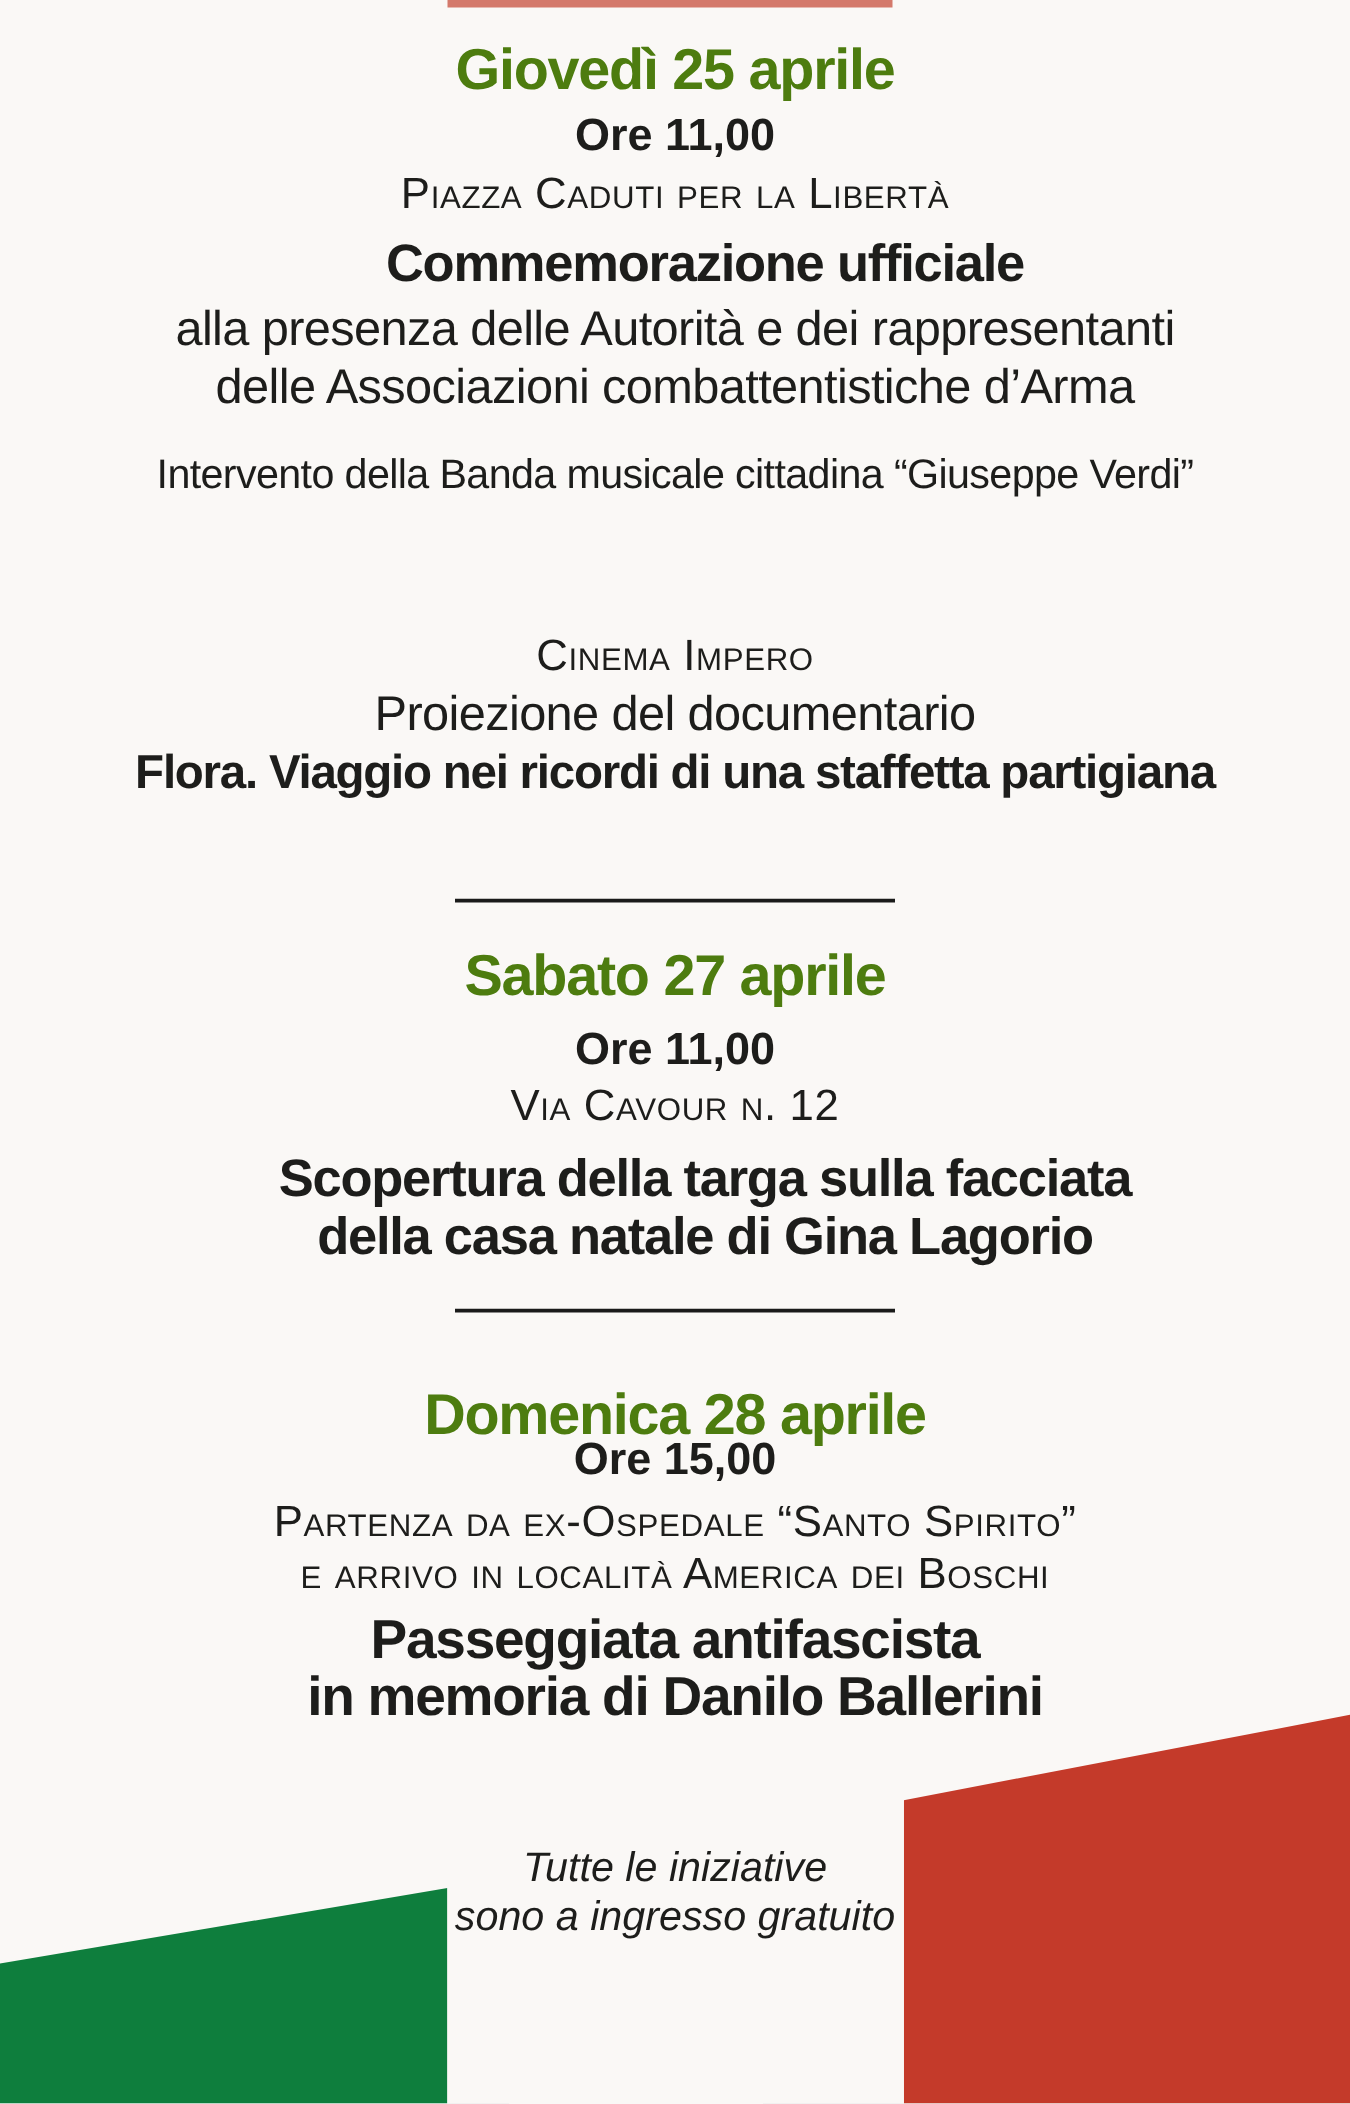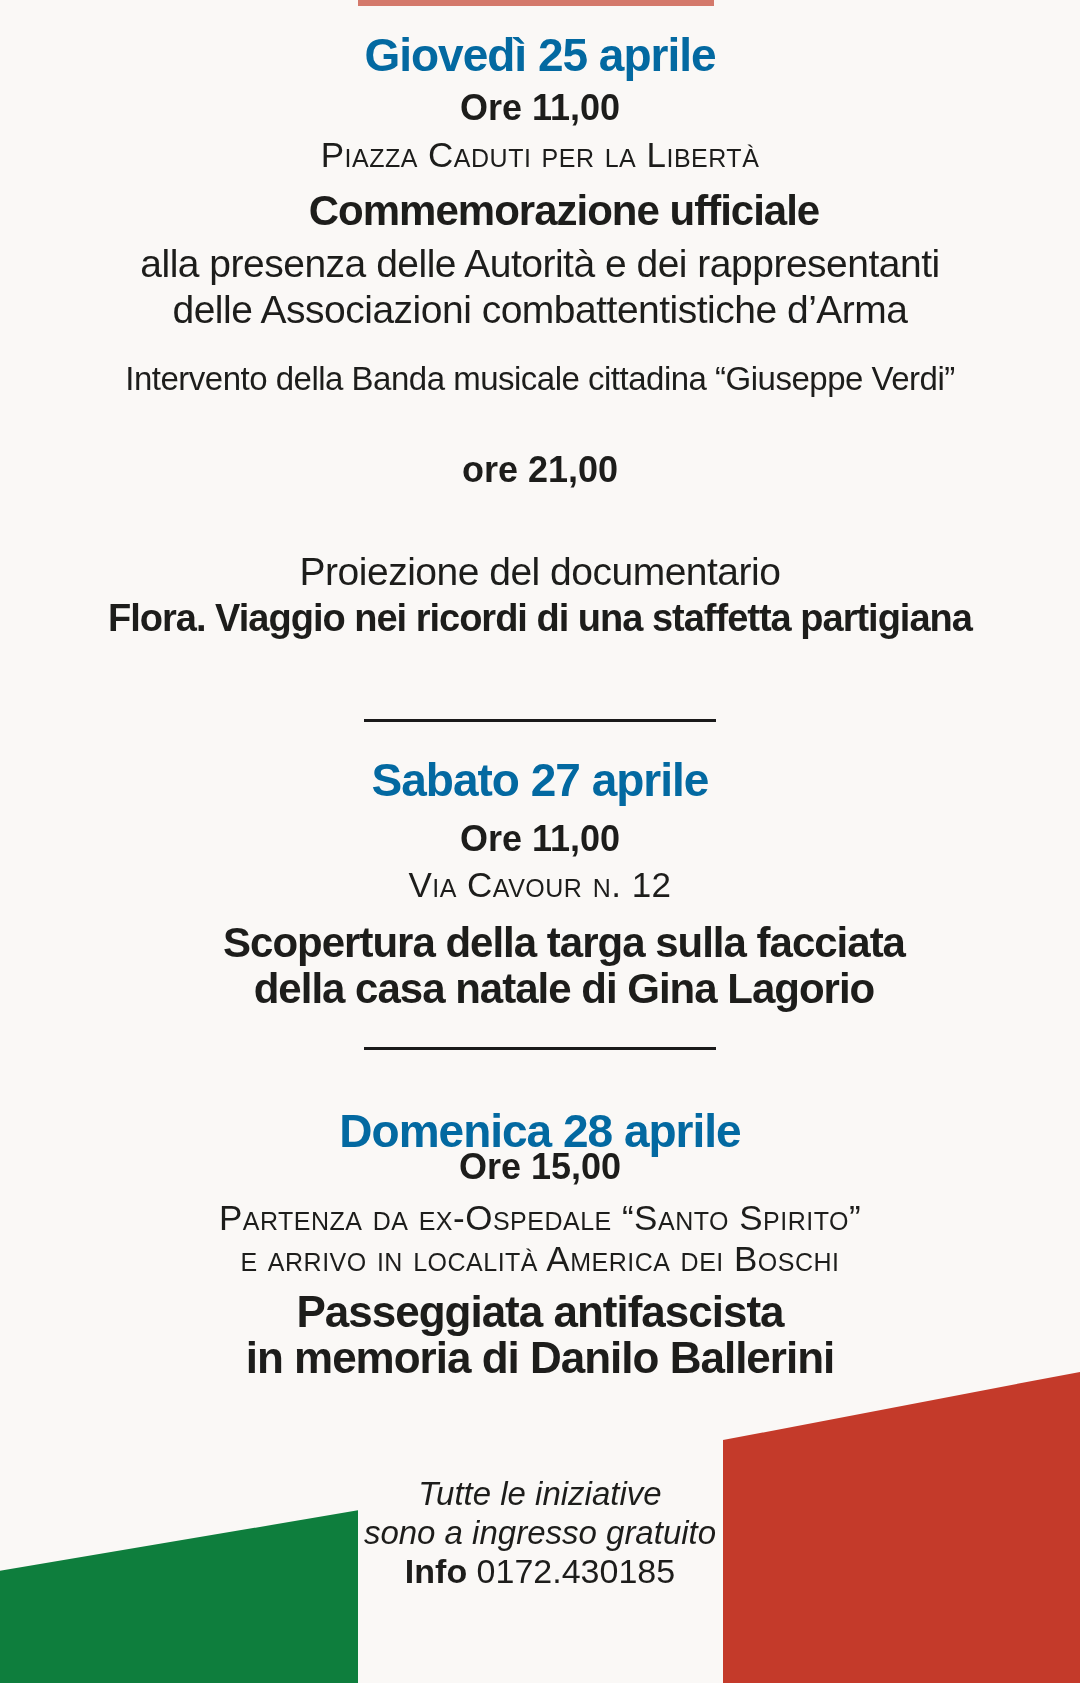--- a/index.html
+++ b/index.html
@@ -22,21 +22,21 @@
     left: 0;
     width: 100%;
     text-align: center;
     white-space: nowrap;
     line-height: 1.1;
   }
   .day-title {
     font-weight: bold;
     font-size: 46px;
     letter-spacing: -1px;
-    color: #0369a1;
+    color: #4d7c0f;
   }
   .time {
     font-weight: bold;
     font-size: 36px;
   }
   .venue {
     font-variant: small-caps;
     font-size: 35px;
     letter-spacing: 0.5px;
   }
@@ -117,21 +117,21 @@
   <div class="top-strip"></div>
 
   <div class="line day-title" style="top:30px;">Giovedì 25 aprile</div>
   <div class="line time" style="top:88px;">Ore 11,00</div>
   <div class="line venue" style="top:136px;">Piazza Caduti per la Libertà</div>
   <div class="line headline" style="top:188px;">Commemorazione ufficiale</div>
   <div class="line body-line" style="top:243px;">alla presenza delle Autorità e dei rappresentanti</div>
   <div class="line body-line" style="top:289px;">delle Associazioni combattentistiche d’Arma</div>
   <div class="line note" style="top:361px;">Intervento della Banda musicale cittadina “Giuseppe Verdi”</div>
 
-  <div class="line time" style="top:450px;">ore 21,00</div>
+  <div class="line venue" style="top:506px;">Cinema Impero</div>
   <div class="line film-title" style="top:598px;">Flora. Viaggio nei ricordi di una staffetta partigiana</div>
   <div class="line body-line" style="top:551px;">Proiezione del documentario</div>
 
   <div class="divider" style="top:719px;"></div>
 
   <div class="line day-title" style="top:755px;">Sabato 27 aprile</div>
   <div class="line time" style="top:819px;">Ore 11,00</div>
   <div class="line venue" style="top:866px;">Via Cavour n. 12</div>
   <div class="line headline" style="top:920px;">Scopertura della targa sulla facciata</div>
   <div class="line headline" style="top:966px;">della casa natale di Gina Lagorio</div>
@@ -143,18 +143,14 @@
   <div class="line venue" style="top:1199px;">Partenza da ex-Ospedale “Santo Spirito”</div>
   <div class="line venue" style="top:1240px;">e arrivo in località America dei Boschi</div>
   <div class="line headline-lg" style="top:1288px;">Passeggiata antifascista</div>
   <div class="line headline-lg" style="top:1334px;">in memoria di Danilo Ballerini</div>
 
   <div class="flag-green"></div>
   <div class="flag-red"></div>
 
   <div class="line footer-italic" style="top:1476px;">Tutte le iniziative</div>
   <div class="line footer-italic" style="top:1515px;">sono a ingresso gratuito</div>
-  <div class="line footer-info" style="top:1553px;">
-    <span class="info-label">Info</span>
-    <span>0172.430185</span>
-  </div>
 
 </div>
 
 </body></html>

